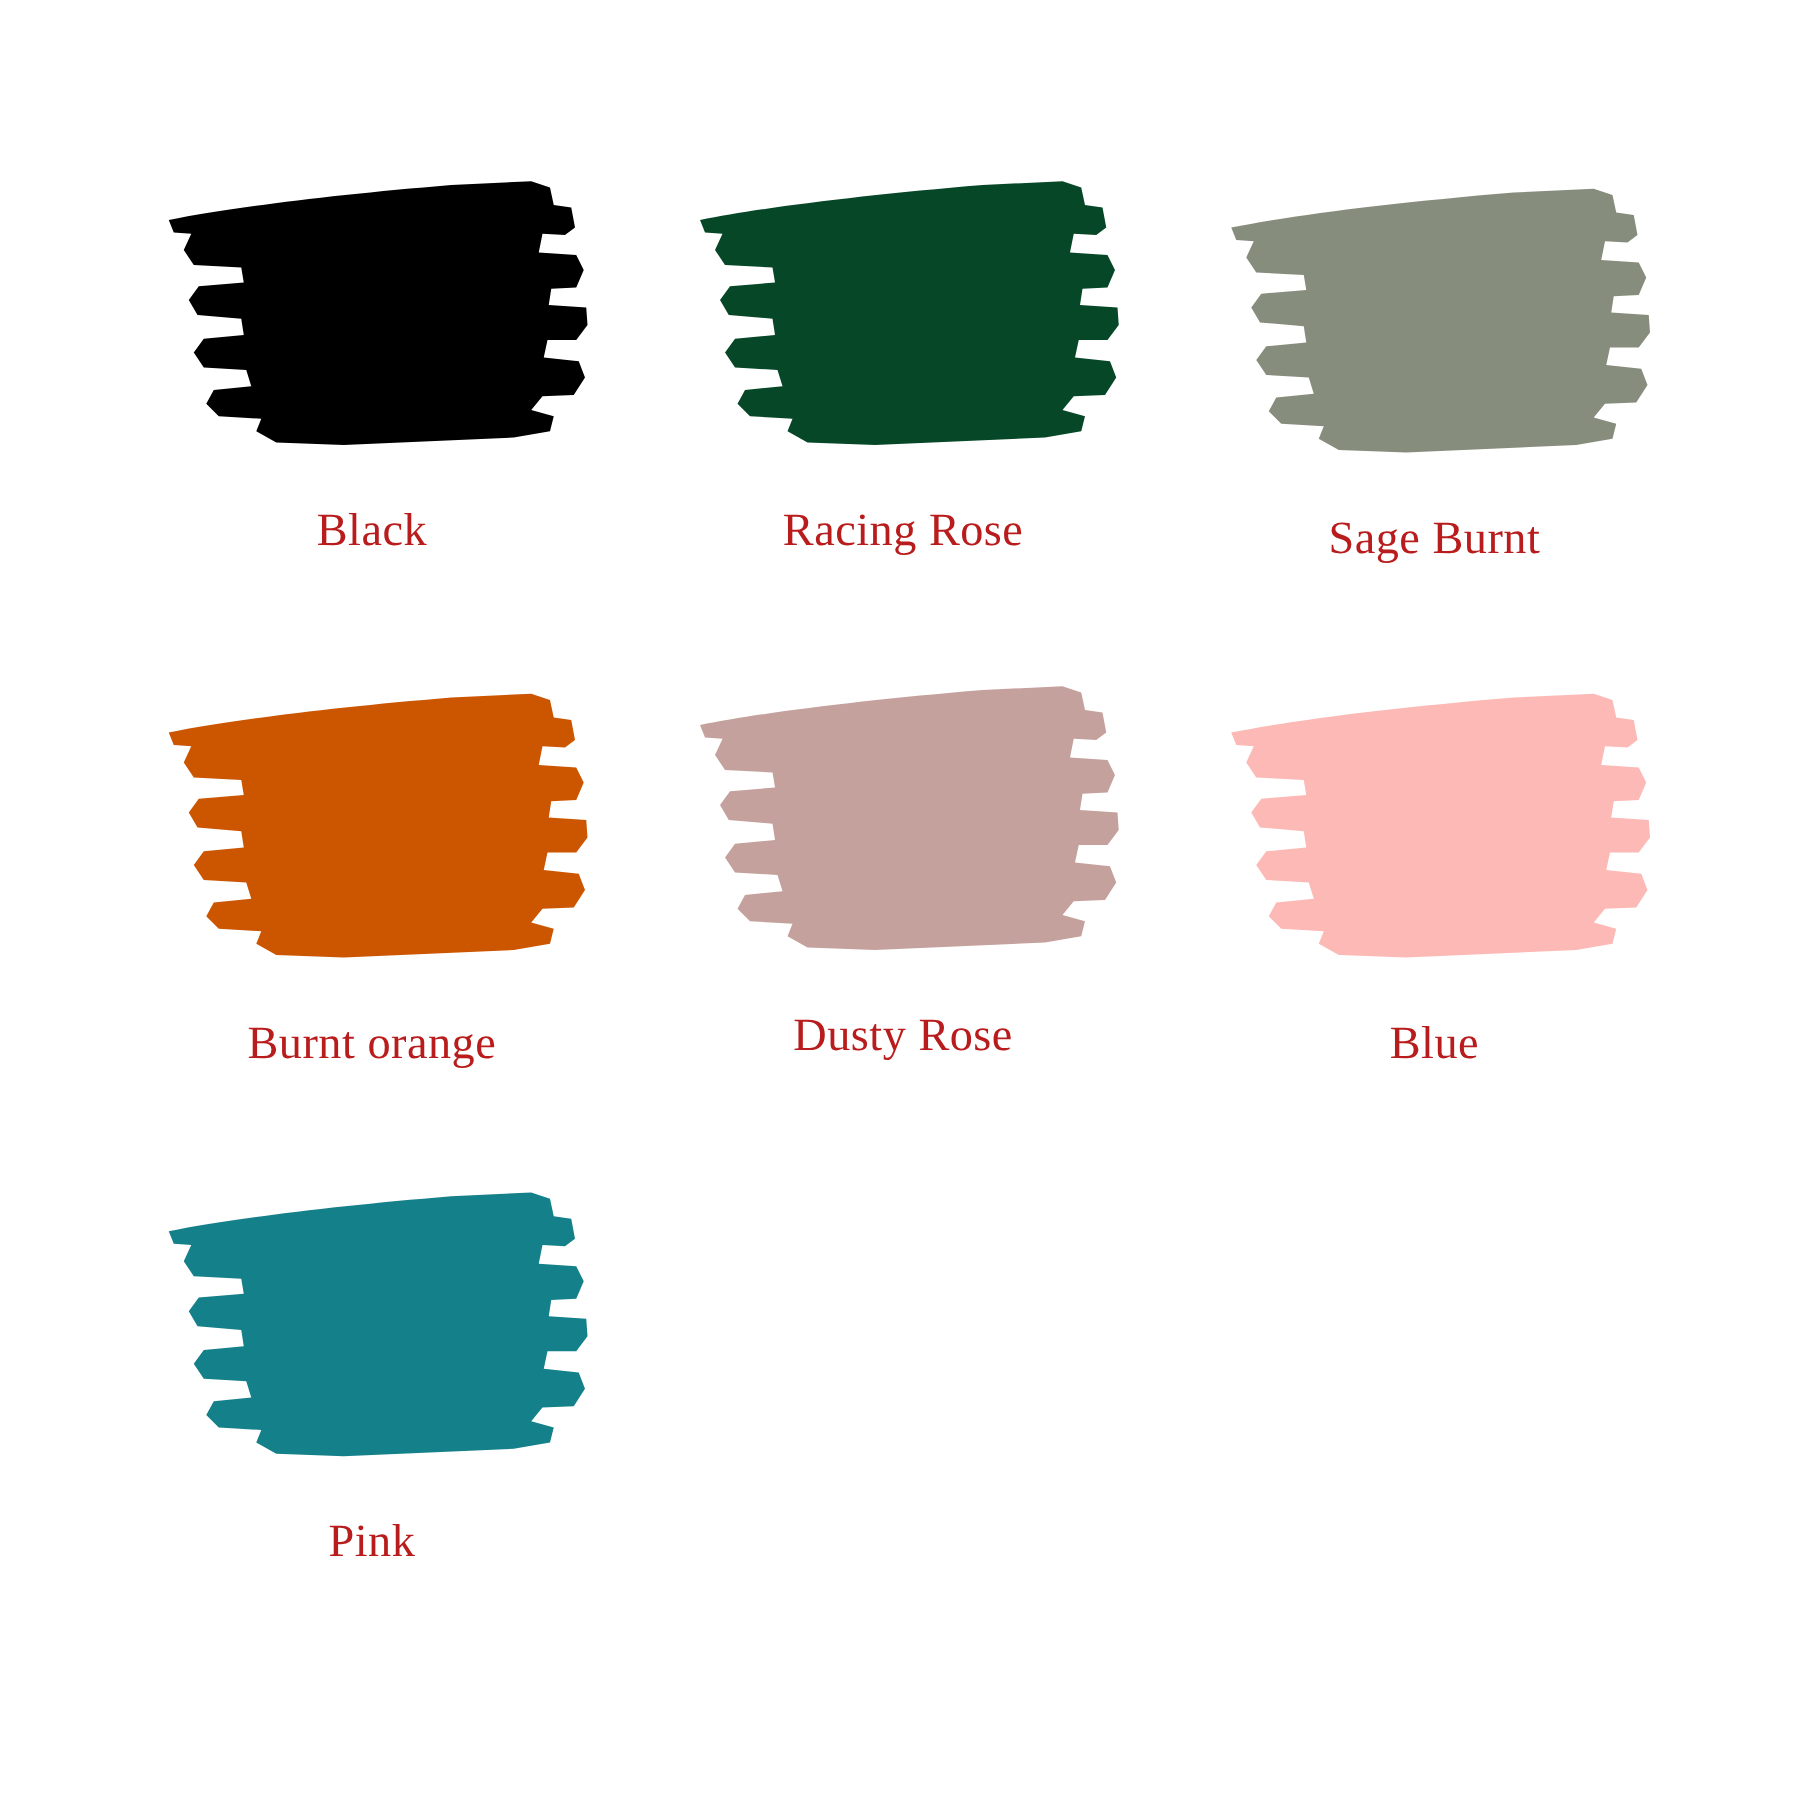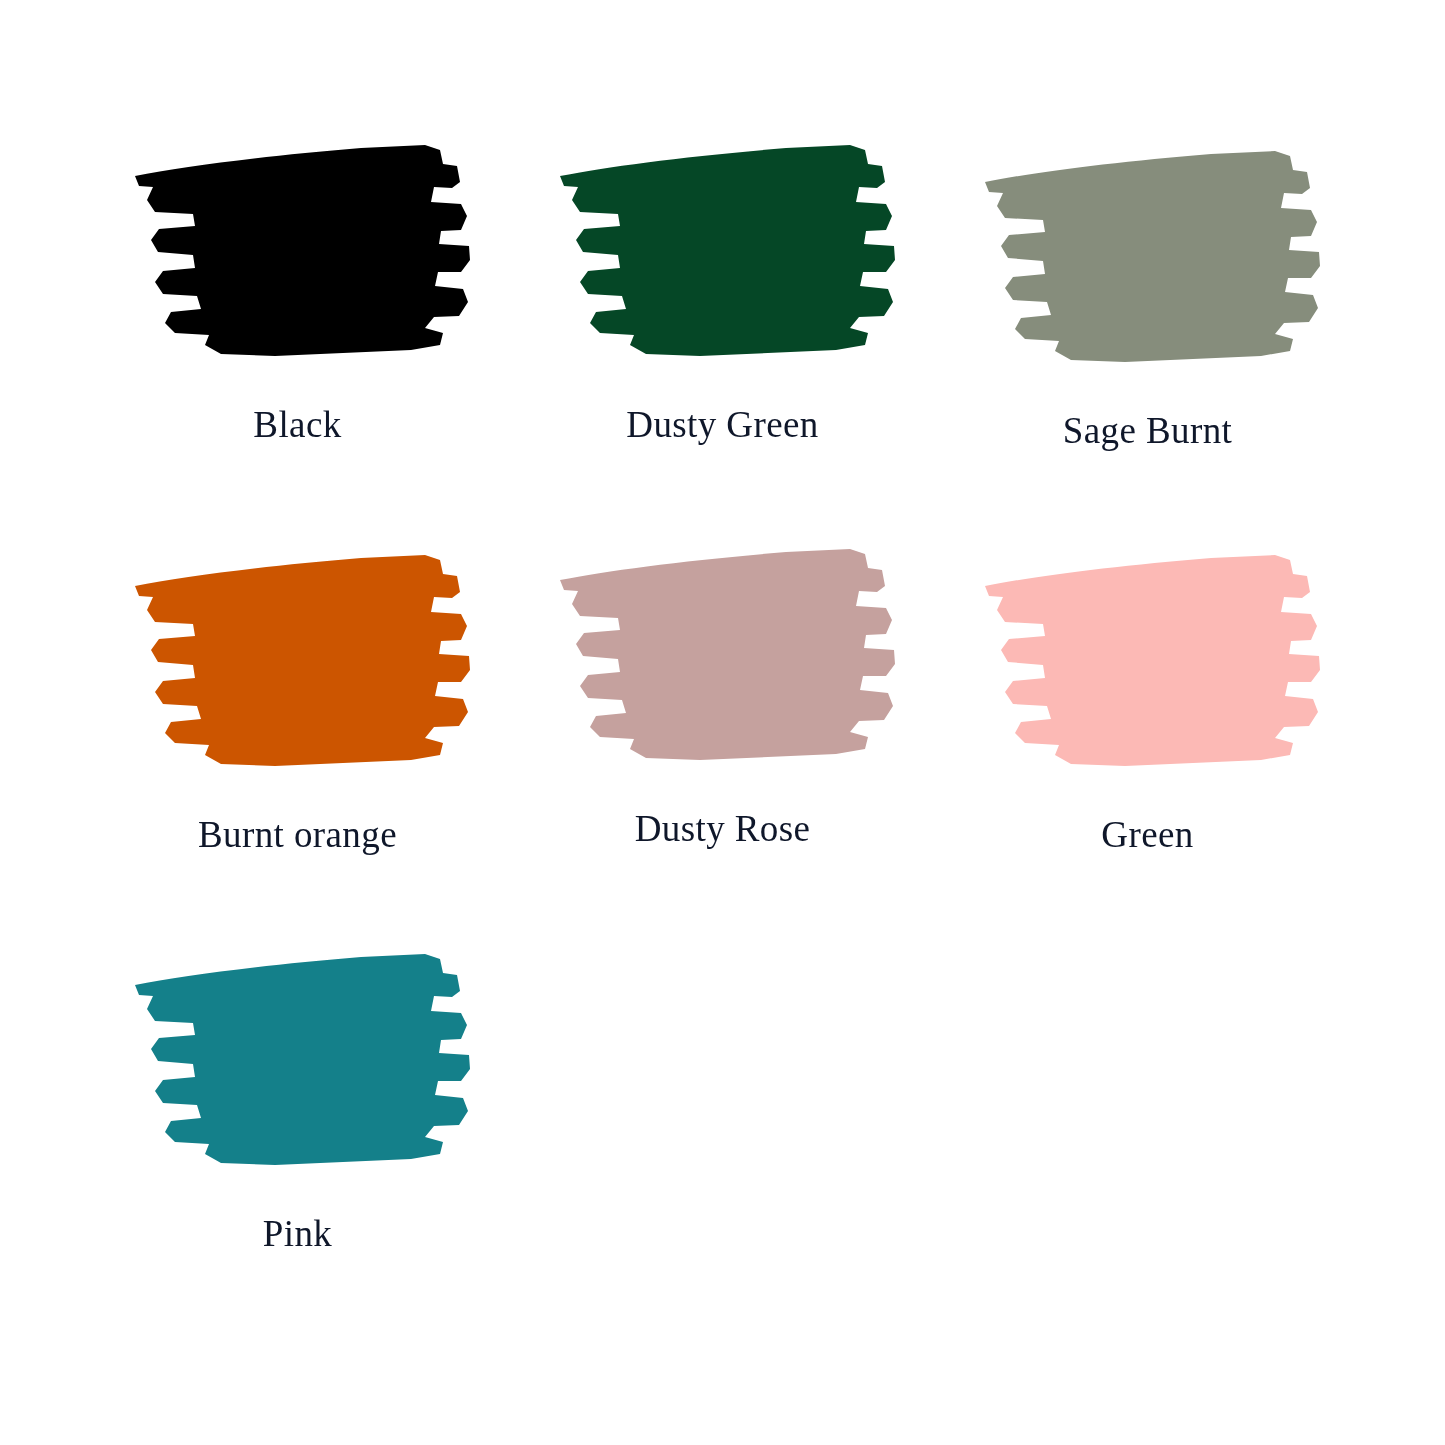--- a/index.html
+++ b/index.html
@@ -39,21 +39,21 @@
     display: block;
     width: 100%;
     height: 100%;
     overflow: visible;
   }
   .swatch-label {
     margin-top: 26px;
     font-size: 37px;
     line-height: 1.05;
     letter-spacing: 0.4px;
-    color: #0f172a;
+    color: #b91c1c;
     text-align: center;
     white-space: nowrap;
     font-family: "Liberation Serif", "DejaVu Serif", serif;
   }
   
   .row-1 .stroke-wrap { margin-top: 0px; }
   .row-2 .stroke-wrap { margin-top: 6px; }
   .row-3 .stroke-wrap { margin-top: 12px; }
 </style>
 </head>
@@ -78,21 +78,21 @@
   <div class="swatch-cell row-1">
     <div class="stroke-wrap">
       <svg viewBox="0 0 345 250" preserveAspectRatio="none" aria-hidden="true">
         <path d="M10,46 C60,36 140,26 236,18 L300,15 L315,20 L318,34 L332,36 L335,52 L327,58 L309,57 L306,72
                  L336,74 L342,86 L336,100 L316,101 L314,114 L344,116 L345,130 L336,142 L313,142 L310,156
                  L338,159 L343,172 L334,186 L309,187 L300,198 L318,203 L315,215 L286,220 L150,226 L96,224
                  L80,215 L84,205 L50,203 L40,193 L46,182 L76,179 L72,166 L38,164 L30,152 L38,141 L70,138
                  L68,125 L33,122 L26,110 L34,99 L70,96 L68,84 L30,82 L22,70 L28,57 L14,56 Z" fill="#054726"></path>
       </svg>
     </div>
-    <div class="swatch-label">Dusty Green</div>
+    <div class="swatch-label">Racing Rose</div>
   </div>
 
 
   <div class="swatch-cell row-2">
     <div class="stroke-wrap">
       <svg viewBox="0 0 345 250" preserveAspectRatio="none" aria-hidden="true">
         <path d="M10,46 C60,36 140,26 236,18 L300,15 L315,20 L318,34 L332,36 L335,52 L327,58 L309,57 L306,72
                  L336,74 L342,86 L336,100 L316,101 L314,114 L344,116 L345,130 L336,142 L313,142 L310,156
                  L338,159 L343,172 L334,186 L309,187 L300,198 L318,203 L315,215 L286,220 L150,226 L96,224
                  L80,215 L84,205 L50,203 L40,193 L46,182 L76,179 L72,166 L38,164 L30,152 L38,141 L70,138
@@ -131,21 +131,21 @@
   <div class="swatch-cell row-3">
     <div class="stroke-wrap">
       <svg viewBox="0 0 345 250" preserveAspectRatio="none" aria-hidden="true">
         <path d="M10,46 C60,36 140,26 236,18 L300,15 L315,20 L318,34 L332,36 L335,52 L327,58 L309,57 L306,72
                  L336,74 L342,86 L336,100 L316,101 L314,114 L344,116 L345,130 L336,142 L313,142 L310,156
                  L338,159 L343,172 L334,186 L309,187 L300,198 L318,203 L315,215 L286,220 L150,226 L96,224
                  L80,215 L84,205 L50,203 L40,193 L46,182 L76,179 L72,166 L38,164 L30,152 L38,141 L70,138
                  L68,125 L33,122 L26,110 L34,99 L70,96 L68,84 L30,82 L22,70 L28,57 L14,56 Z" fill="#fcb9b5"></path>
       </svg>
     </div>
-    <div class="swatch-label">Green</div>
+    <div class="swatch-label">Blue</div>
   </div>
 
   <div class="swatch-cell row-3">
     <div class="stroke-wrap">
       <svg viewBox="0 0 345 250" preserveAspectRatio="none" aria-hidden="true">
         <path d="M10,46 C60,36 140,26 236,18 L300,15 L315,20 L318,34 L332,36 L335,52 L327,58 L309,57 L306,72
                  L336,74 L342,86 L336,100 L316,101 L314,114 L344,116 L345,130 L336,142 L313,142 L310,156
                  L338,159 L343,172 L334,186 L309,187 L300,198 L318,203 L315,215 L286,220 L150,226 L96,224
                  L80,215 L84,205 L50,203 L40,193 L46,182 L76,179 L72,166 L38,164 L30,152 L38,141 L70,138
                  L68,125 L33,122 L26,110 L34,99 L70,96 L68,84 L30,82 L22,70 L28,57 L14,56 Z" fill="#14808a"></path>

